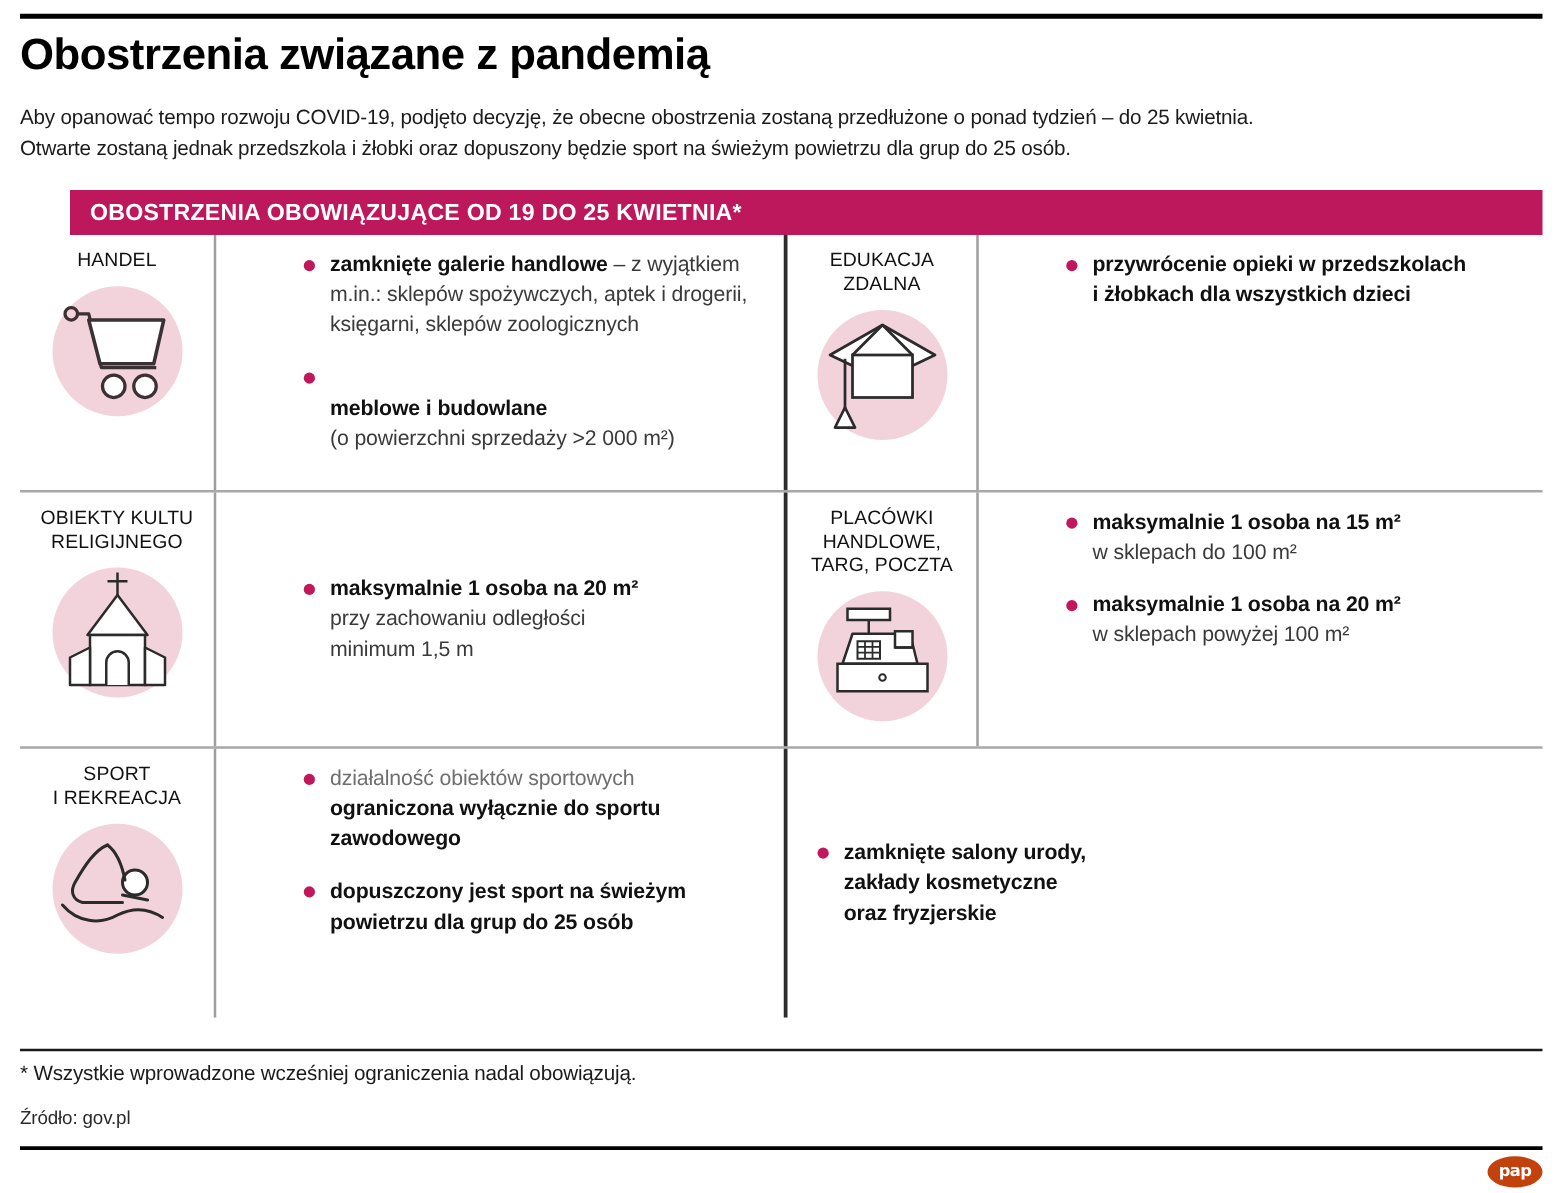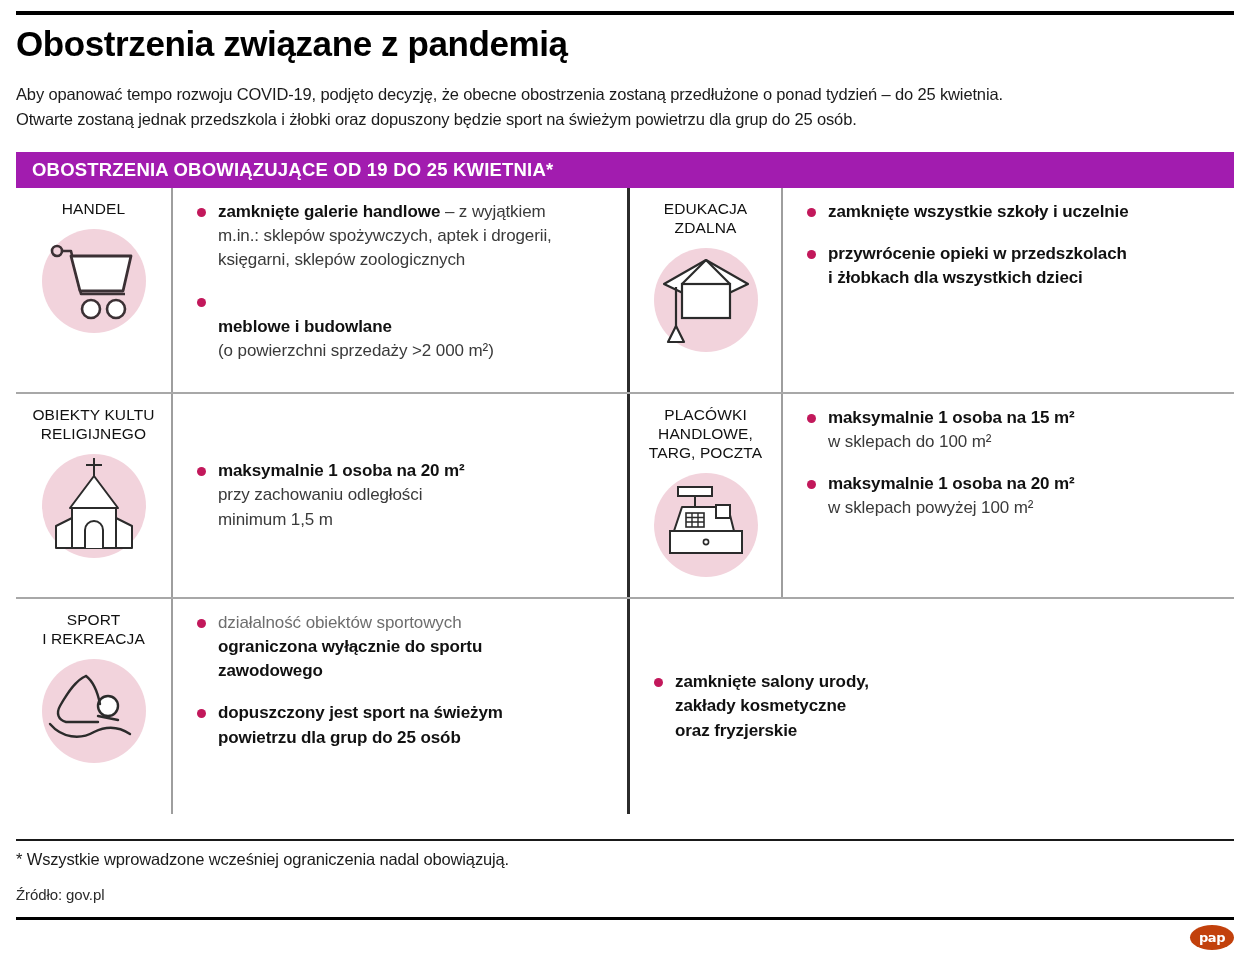--- a/index.html
+++ b/index.html
@@ -48,46 +48,47 @@
   }
   .standfirst div { white-space: nowrap; }
 
   
   .table {
     position: absolute;
     left: 16px; top: 152px;
     width: 1218px;
   }
   .band {
-    background: #a21caf;
+    background: #be185d;
     height: 36px;
     display: flex;
     align-items: center;
     padding-left: 16px;
+    margin-left: 40px;
   }
   .band-text {
     color: #ffffff;
     font-size: 18.5px;
     font-weight: 700;
     letter-spacing: 0.2px;
   }
 
   .grid { position: relative; }
 
   .row {
     display: flex;
     position: relative;
     border-bottom: 2px solid #a8a8a8;
   }
   .row:last-child { border-bottom: none; }
   .row-h1 { height: 206px; }
   .row-h2 { height: 205px; justify-content: center; }
   .row-h3 { height: 215px; }
 
-  .half { display: flex; position: relative; }
+  .half { display: flex; position: relative; gap: 46px; }
   .half-left  { width: 611px; }
   .half-right { width: 607px; border-left: 3px solid #2b2b2b; }
 
   .cat {
     position: relative;
     flex: 0 0 auto;
     padding-top: 12px;
   }
   .cat-l { width: 157px; border-right: 2px solid #9e9e9e; }
   .cat-r { width: 153px; border-right: 2px solid #9e9e9e; }
@@ -273,23 +274,20 @@
                   <rect x="22" y="30" width="48" height="34" fill="#ffffff" stroke="#2b2b2b" stroke-width="2.2"></rect>
                   <path d="M46 6 L22 30 M46 6 L70 30" fill="none" stroke="#2b2b2b" stroke-width="2.2"></path>
                   <path d="M16 33 L16 80" fill="none" stroke="#2b2b2b" stroke-width="2.2"></path>
                   <path d="M16 72 L8 88 L24 88 Z" fill="#ffffff" stroke="#2b2b2b" stroke-width="2.2" stroke-linejoin="round"></path>
                 </svg>
               </div>
             </div>
           </div>
           <div class="content">
             <ul class="bullets">
-              <li class="bullet">
-                <span class="b">zamknięte wszystkie szkoły i uczelnie</span>
-              </li>
               <li class="bullet">
                 <span class="b">przywrócenie opieki w przedszkolach</span><br>
                 <span class="b">i żłobkach dla wszystkich dzieci</span>
               </li>
             </ul>
           </div>
         </div>
 
       </div>
 

